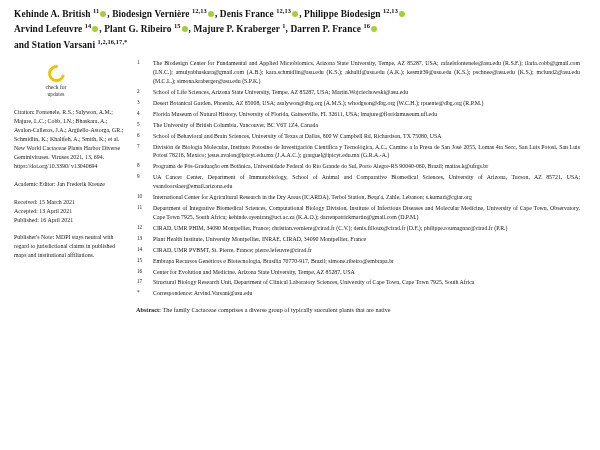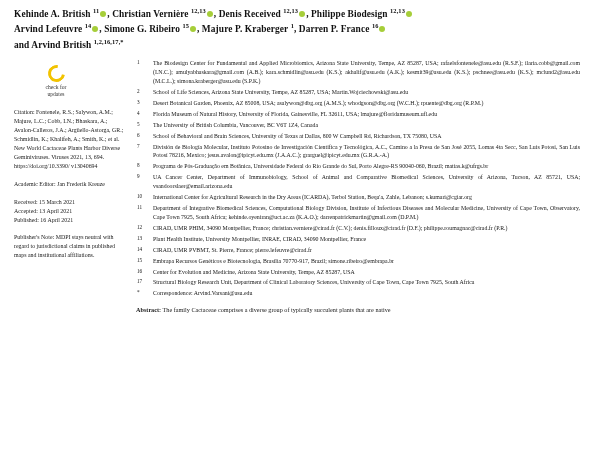--- a/index.html
+++ b/index.html
@@ -131,23 +131,23 @@
     padding-right: 6px;
   }
   .abstract b { font-weight: bold; }
 </style>
 </head>
 <body>
 
 <div class="page">
 
   <div class="authors">
-    <span>Kehinde A. British </span><span class="sup">11</span><span class="orcid"></span><span>, Christian Vernière </span><span class="sup">12,13</span><span class="orcid"></span><span>, Denis Received </span><span class="sup">12,13</span><span class="orcid"></span><span>, Philippe Biodesign </span><span class="sup">12,13</span><span class="orcid"></span><br>
-    <span>Arvind Lefeuvre </span><span class="sup">14</span><span class="orcid"></span><span>, Simone G. Ribeiro </span><span class="sup">15</span><span class="orcid"></span><span>, Majure P. Kraberger </span><span class="sup">1</span><span>, Darren P. France </span><span class="sup">16</span><span class="orcid"></span><br>
-    <span>and Arvind British </span><span class="sup">1,2,16,17,*</span>
+    <span>Kehinde A. British </span><span class="sup">11</span><span class="orcid"></span><span>, Biodesign Vernière </span><span class="sup">12,13</span><span class="orcid"></span><span>, Denis France </span><span class="sup">12,13</span><span class="orcid"></span><span>, Philippe Biodesign </span><span class="sup">12,13</span><span class="orcid"></span><br>
+    <span>Arvind Lefeuvre </span><span class="sup">14</span><span class="orcid"></span><span>, Plant G. Ribeiro </span><span class="sup">15</span><span class="orcid"></span><span>, Majure P. Kraberger </span><span class="sup">1</span><span>, Darren P. France </span><span class="sup">16</span><span class="orcid"></span><br>
+    <span>and Station Varsani </span><span class="sup">1,2,16,17,*</span>
   </div>
 
   <div class="body-cols">
 
     <div class="left-col">
 
       <div class="updates">
         <div class="ring"></div>
         <div class="u1">check for</div>
         <div class="u2">updates</div>

